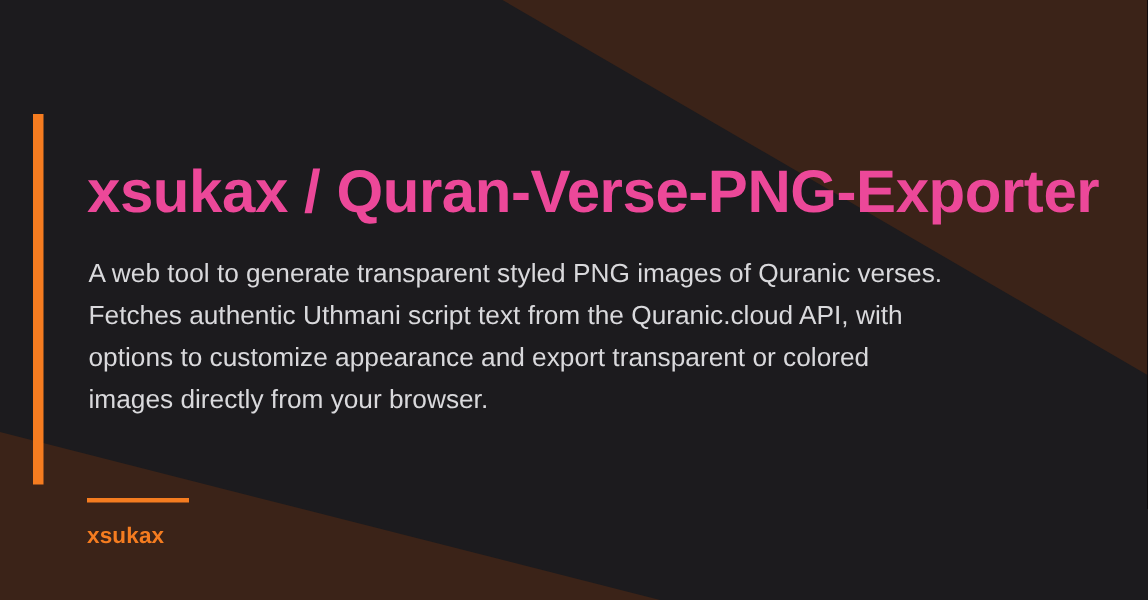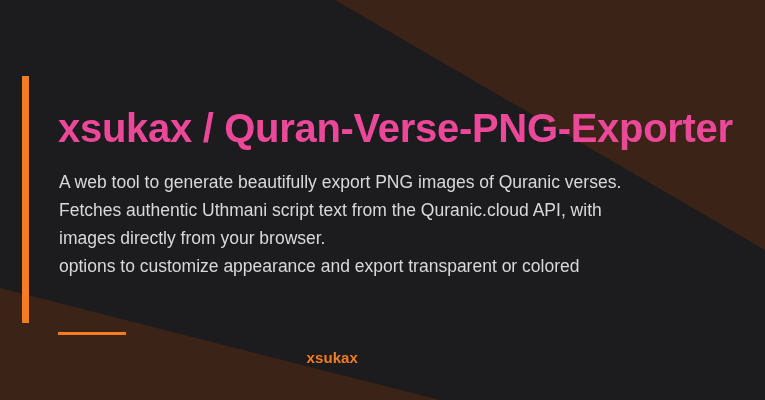--- a/index.html
+++ b/index.html
@@ -77,21 +77,20 @@
     display: block;
     white-space: nowrap;
   }
 
   
   .footer {
     position: absolute;
     left: 0;
     top: 332px;
     width: 300px;
-    text-align: right;
   }
   .footer-rule {
     width: 68px;
     height: 3px;
     background: #f57c20;
     border: 0;
     margin: 0;
   }
   .footer-label {
     display: block;
@@ -112,24 +111,24 @@
     <polygon points="0,288 0,400 168,400 440,400" fill="#3b2318"></polygon>
   </svg>
 
   <div class="accent-bar"></div>
 
   <div class="content">
 
     <h1 class="page-title">xsukax / Quran-Verse-PNG-Exporter</h1>
 
     <p class="description">
-      <span class="desc-line">A web tool to generate beautifully export PNG images of Quranic verses.</span>
+      <span class="desc-line">A web tool to generate transparent styled PNG images of Quranic verses.</span>
       <span class="desc-line">Fetches authentic Uthmani script text from the Quranic.cloud API, with</span>
+      <span class="desc-line">options to customize appearance and export transparent or colored</span>
       <span class="desc-line">images directly from your browser.</span>
-      <span class="desc-line">options to customize appearance and export transparent or colored</span>
     </p>
 
     <div class="footer">
       <hr class="footer-rule">
       <span class="footer-label">xsukax</span>
     </div>
 
   </div>
 </div>
 

